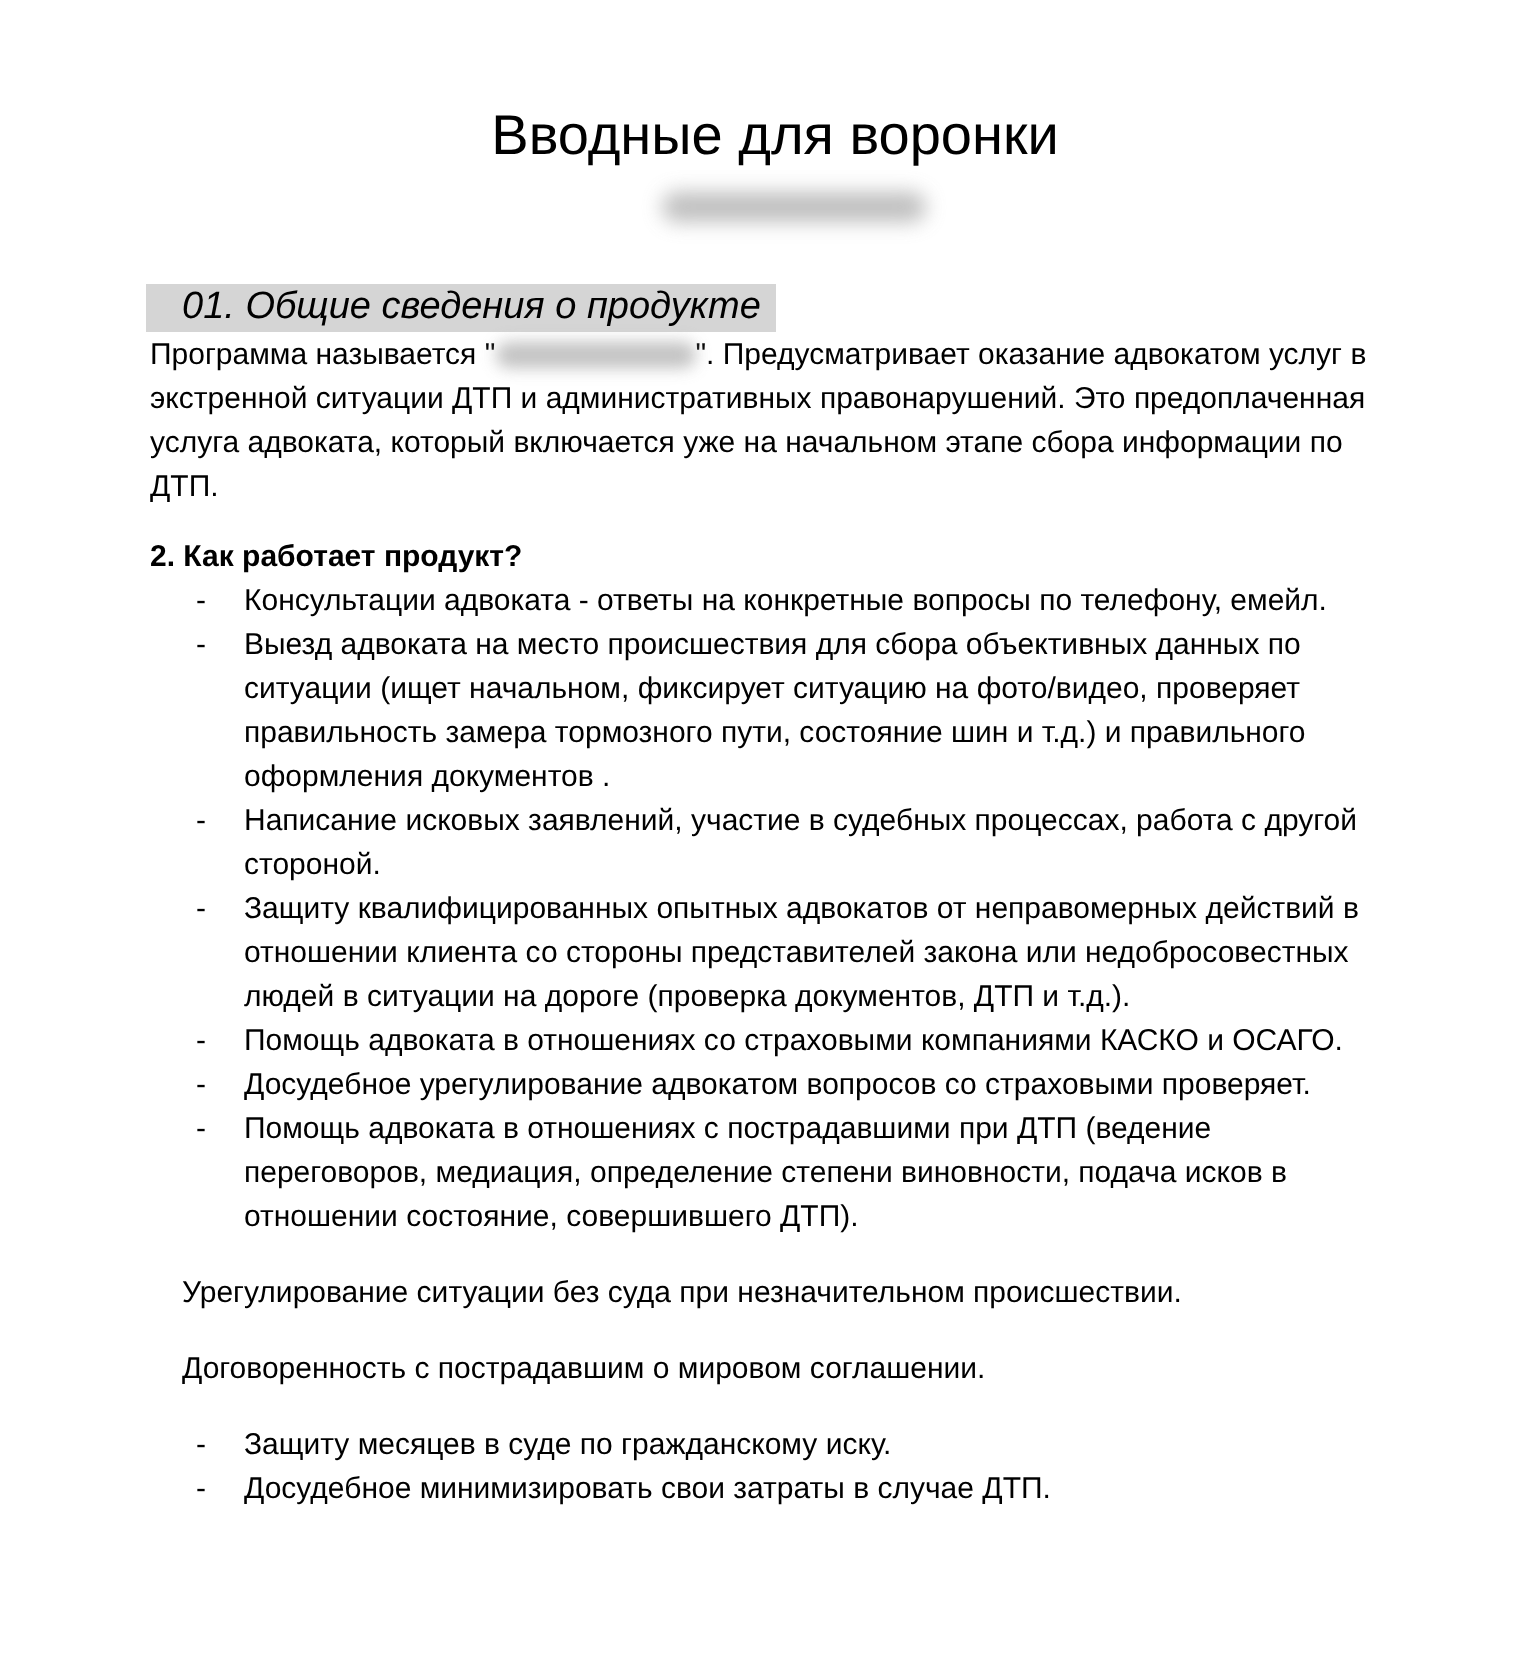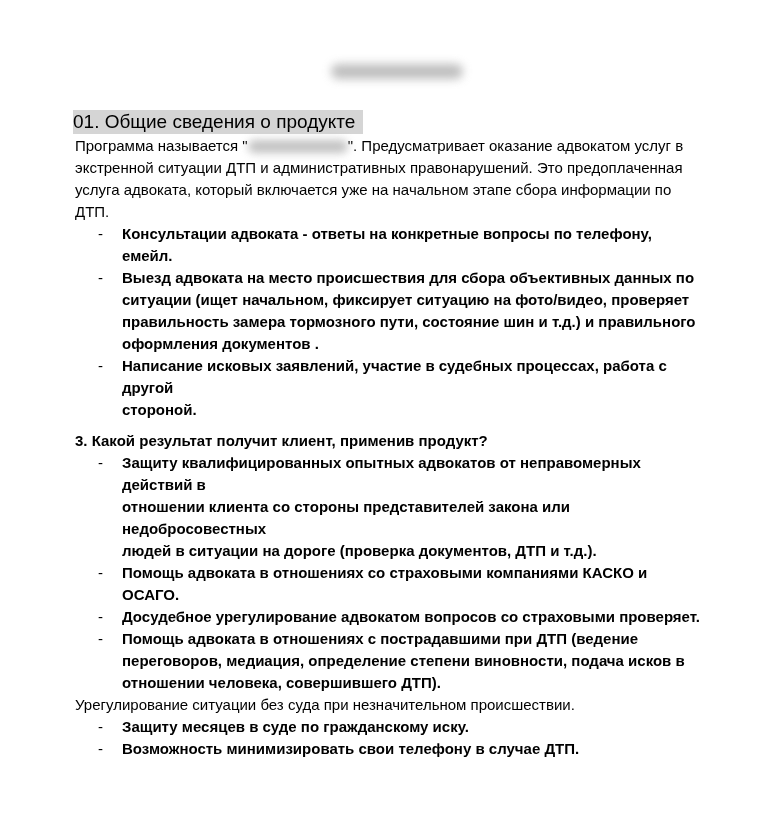--- a/index.html
+++ b/index.html
@@ -16,106 +16,108 @@
   .title{
     margin:0;font-size:28px;line-height:32px;font-weight:400;
     text-align:center;white-space:nowrap;
   }
   .subtitle-redact{
     width:132px;height:15px;border-radius:8px;
     background:#a9a9a9;filter:blur(5px);opacity:.75;
     margin:12px auto 0;transform:translateX(9px);
   }
   .h2{margin:30px 0 0;font-size:19px;line-height:26px;font-weight:400;}
-  .h2 .hl{background:#d5d5d5;padding:1px 8px 2px 0;margin-left:-2px;}
+  .h2 .hl{background:#d5d5d5;padding:1px 8px 2px 18px;margin-left:-2px;font-style:italic;}
   .qhead{margin:22px 0 0;font-weight:700;font-size:15px;line-height:22px;}
   .qhead.tight1{margin-top:13px;}
   .qhead.tight2{margin-top:9px;}
   p.body{margin:0;}
   .pre{white-space:pre-line;}
   ul.bullets{list-style:none;margin:0;padding:0;}
   ul.bullets li{display:flex;align-items:flex-start;}
   .marker{flex:none;width:47px;padding-left:23px;box-sizing:border-box;}
-  .btext{flex:1;font-weight:bold;}
-  .plainline{margin:0;}
+  .btext{flex:1;}
+  .plainline{margin:16px;}
   .redact{
     display:inline-block;height:13px;border-radius:7px;
     background:#b3b3b3;filter:blur(4px);opacity:.8;
     vertical-align:-2px;
   }
   .w100{width:100px;}
   .w97{width:97px;}
   .w85{width:85px;}
 </style>
 </head>
 <body>
 
 <div class="page">
 
+  <h1 class="title">Вводные для воронки</h1>
 
   <div class="subtitle-redact"></div>
 
   <div class="h2"><span class="hl">01. Общие сведения о продукте</span></div>
 
   <p class="body"><span>Программа называется "</span><span class="redact w100"></span><span class="pre">". Предусматривает оказание адвокатом услуг в
 экстренной ситуации ДТП и административных правонарушений. Это предоплаченная
 услуга адвоката, который включается уже на начальном этапе сбора информации по
 ДТП.</span></p>
 
+  <p class="qhead tight1">2. Как работает продукт?</p>
 
   <ul class="bullets">
     <li>
         <span class="marker">-</span>
         <span class="btext pre">Консультации адвоката - ответы на конкретные вопросы по телефону, емейл.</span>
       </li>
     <li>
         <span class="marker">-</span>
         <span class="btext pre">Выезд адвоката на место происшествия для сбора объективных данных по
 ситуации (ищет начальном, фиксирует ситуацию на фото/видео, проверяет
 правильность замера тормозного пути, состояние шин и т.д.)  и правильного
 оформления документов .</span>
       </li>
     <li>
         <span class="marker">-</span>
         <span class="btext pre">Написание исковых заявлений, участие в судебных процессах, работа с другой
 стороной.</span>
       </li>
   </ul>
 
-  <p class="qhead tight2">3. Какой результат получит клиент, применив продукт?</p>
 
   <ul class="bullets">
     <li>
         <span class="marker">-</span>
         <span class="btext pre">Защиту квалифицированных опытных адвокатов от неправомерных действий в
 отношении клиента со стороны представителей закона или недобросовестных
 людей в ситуации на дороге (проверка документов, ДТП и т.д.).</span>
       </li>
     <li>
         <span class="marker">-</span>
         <span class="btext pre">Помощь адвоката в отношениях со страховыми компаниями КАСКО и ОСАГО.</span>
       </li>
     <li>
         <span class="marker">-</span>
         <span class="btext pre">Досудебное урегулирование адвокатом вопросов со страховыми проверяет.</span>
       </li>
     <li>
         <span class="marker">-</span>
         <span class="btext pre">Помощь адвоката в отношениях с пострадавшими при ДТП (ведение
 переговоров, медиация, определение степени виновности, подача исков в
-отношении человека, совершившего ДТП).</span>
+отношении состояние, совершившего ДТП).</span>
       </li>
   </ul>
 
   <p class="plainline">Урегулирование ситуации без суда при незначительном происшествии.</p>
+  <p class="plainline">Договоренность с пострадавшим о мировом соглашении.</p>
 
   <ul class="bullets">
     <li>
         <span class="marker">-</span>
         <span class="btext pre">Защиту месяцев в суде по гражданскому иску.</span>
       </li>
     <li>
         <span class="marker">-</span>
-        <span class="btext pre">Возможность минимизировать свои телефону в случае ДТП.</span>
+        <span class="btext pre">Досудебное минимизировать свои затраты в случае ДТП.</span>
       </li>
   </ul>
 
 </div>
 
 </body></html>

